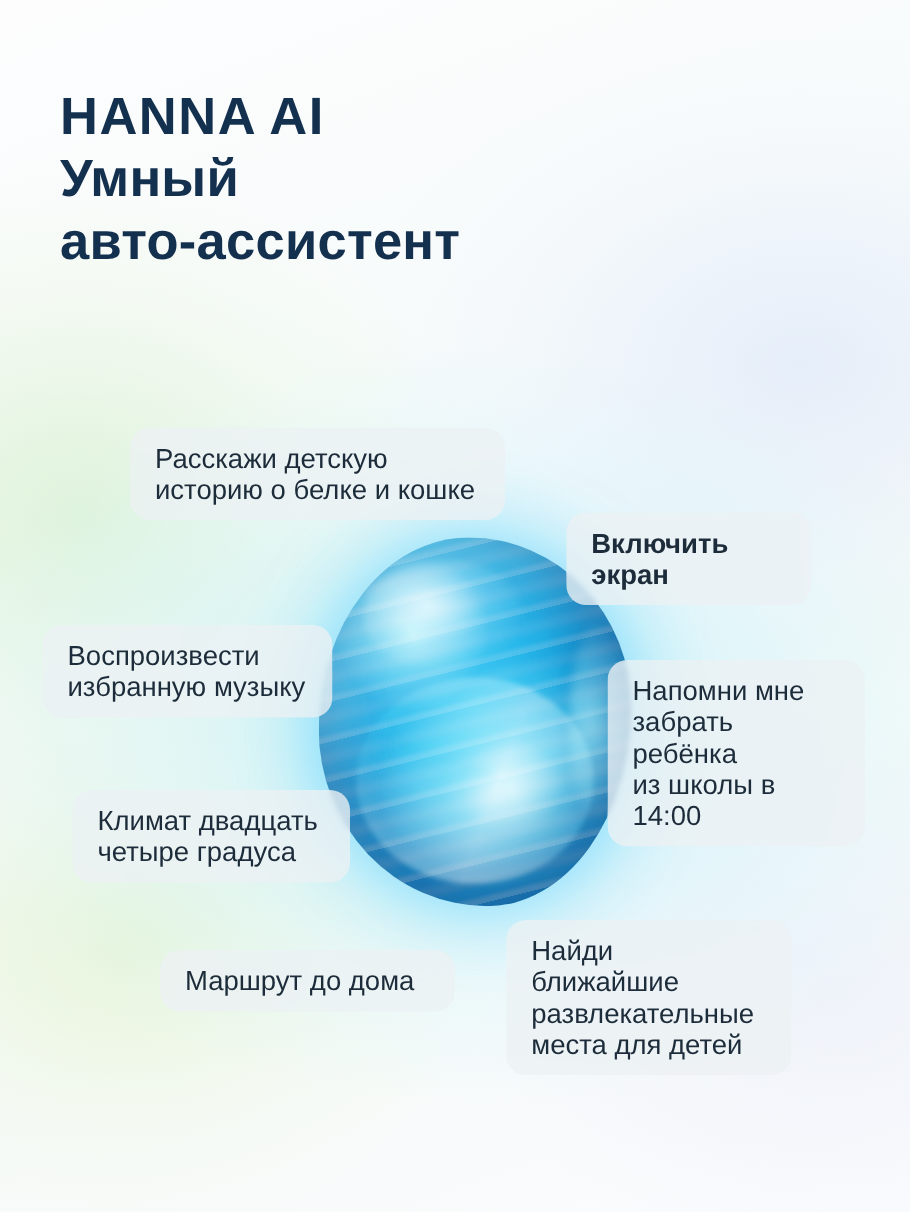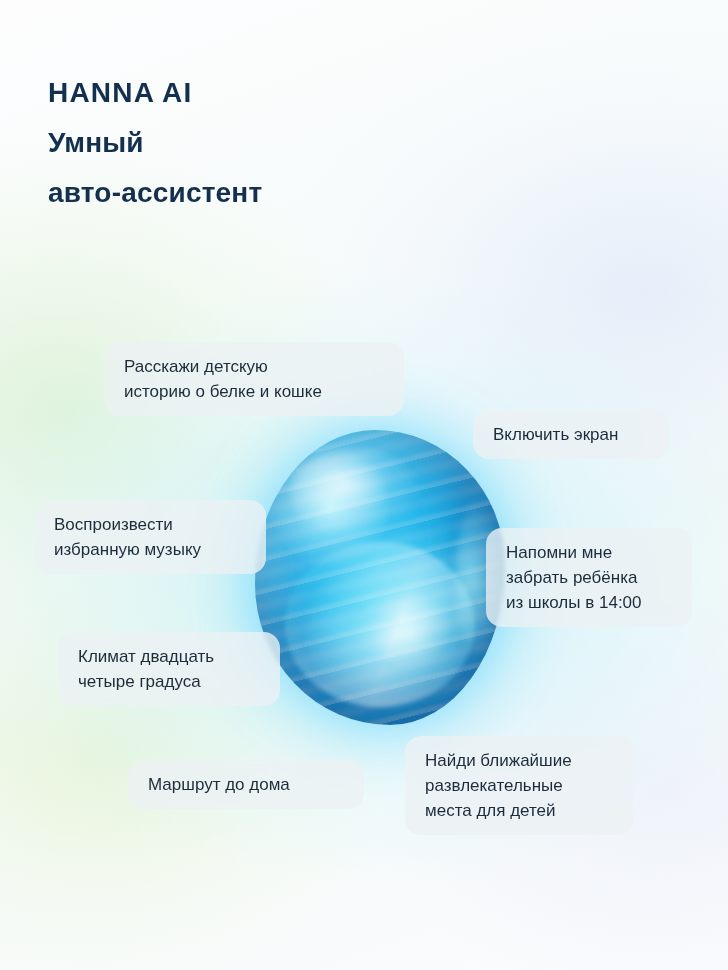--- a/index.html
+++ b/index.html
@@ -28,21 +28,21 @@
   }
 
   
   .title-block {
     position: absolute;
     left: 48px;
     top: 68px;
     width: 600px;
   }
   .title-line {
-    font-size: 28px;
+    font-size: 42px;
     line-height: 50px;
     font-weight: bold;
     color: #14304f;
     letter-spacing: 0.2px;
     white-space: nowrap;
   }
   .title-line.brand {
     letter-spacing: 1.2px;
   }
 
@@ -128,30 +128,30 @@
     background: radial-gradient(ellipse at 30% 50%, rgba(190,250,255,0.60) 0%, rgba(120,230,255,0) 70%);
     filter: blur(4px);
   }
 
   
   .chip {
     position: absolute;
     border-radius: 16px;
     background: rgba(236,241,243,0.78);
     color: #1d2c3a;
-    font-size: 17px;
+    font-size: 22px;
     line-height: 25px;
     padding: 12px 20px;
     box-sizing: border-box;
     backdrop-filter: blur(2px);
   }
   .chip span { display: block; white-space: pre-line; }
 
   #chip-0 { left: 104px; top: 342px; width: 300px; }
-  #chip-1 { left: 473px; top: 410px; width: 196px; }
+  #chip-1 { left: 453px; top: 410px; width: 196px; font-weight: bold; }
   #chip-2 { left: 34px;  top: 500px; width: 232px; }
   #chip-3 { left: 486px; top: 528px; width: 206px; }
   #chip-4 { left: 58px;  top: 632px; width: 222px; }
   #chip-5 { left: 128px; top: 760px; width: 236px; }
   #chip-6 { left: 405px; top: 736px; width: 228px; }
 </style>
 </head>
 <body>
 
 <div id="poster">

